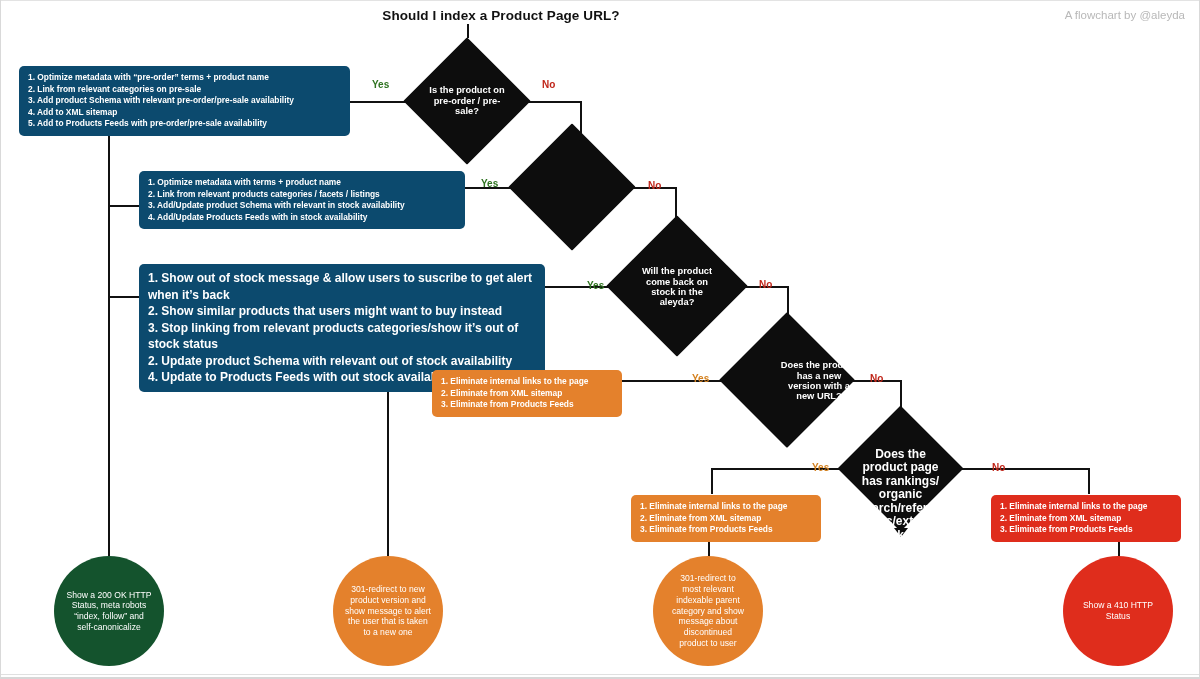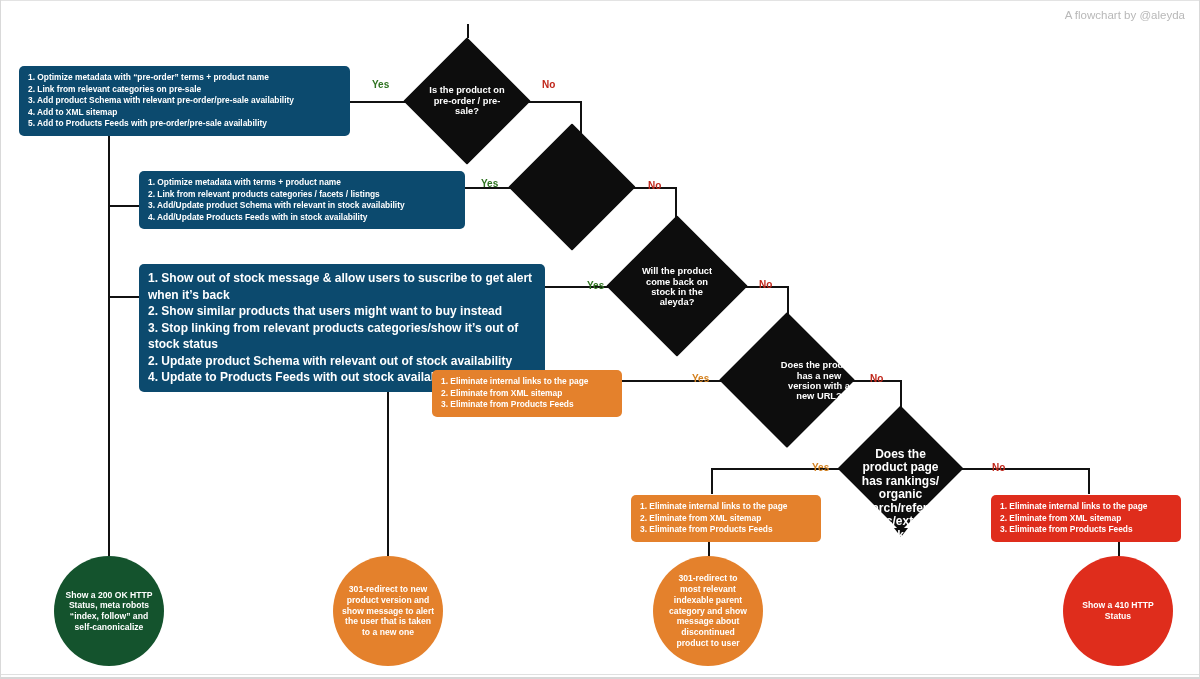--- a/index.html
+++ b/index.html
@@ -87,21 +87,21 @@
   }
   .box.green  { background: #0c4a6e; }
   .box.orange { background: #e4812c; }
   .box.red    { background: #df2d1c; }
 
   
   .circle {
     position: absolute;
     border-radius: 50%;
     color: #ffffff;
-    font-weight: bold;
+    font-weight: normal;
     text-align: center;
     line-height: 1.25;
     display: flex;
     align-items: center;
     justify-content: center;
     white-space: pre-line;
     box-sizing: border-box;
     padding: 6px;
   }
   .circle.green  { background: #14532d; }
@@ -128,20 +128,21 @@
   }
 </style>
 </head>
 <body>
 
 <div id="canvas">
 
   <div id="frame-line-top"></div>
   <div id="frame-line-bottom"></div>
 
+  <div class="chart-title" style="left:300px; top:8px; width:400px;">Should I index a Product Page URL?</div>
   <div class="credit" style="right:14px; top:9px;">A flowchart by @aleyda</div>
 
   <div class="line" style="left:466px; top:24px; width:2px; height:14px;"></div>
 
   <div class="line" style="left:349px; top:101px; width:56px; height:2px;"></div>
 
   <div class="line" style="left:527px; top:101px; width:54px; height:2px;"></div>
   <div class="line" style="left:579px; top:101px; width:2px; height:86px;"></div>
 
   <div class="line" style="left:464px; top:187px; width:58px; height:2px;"></div>

